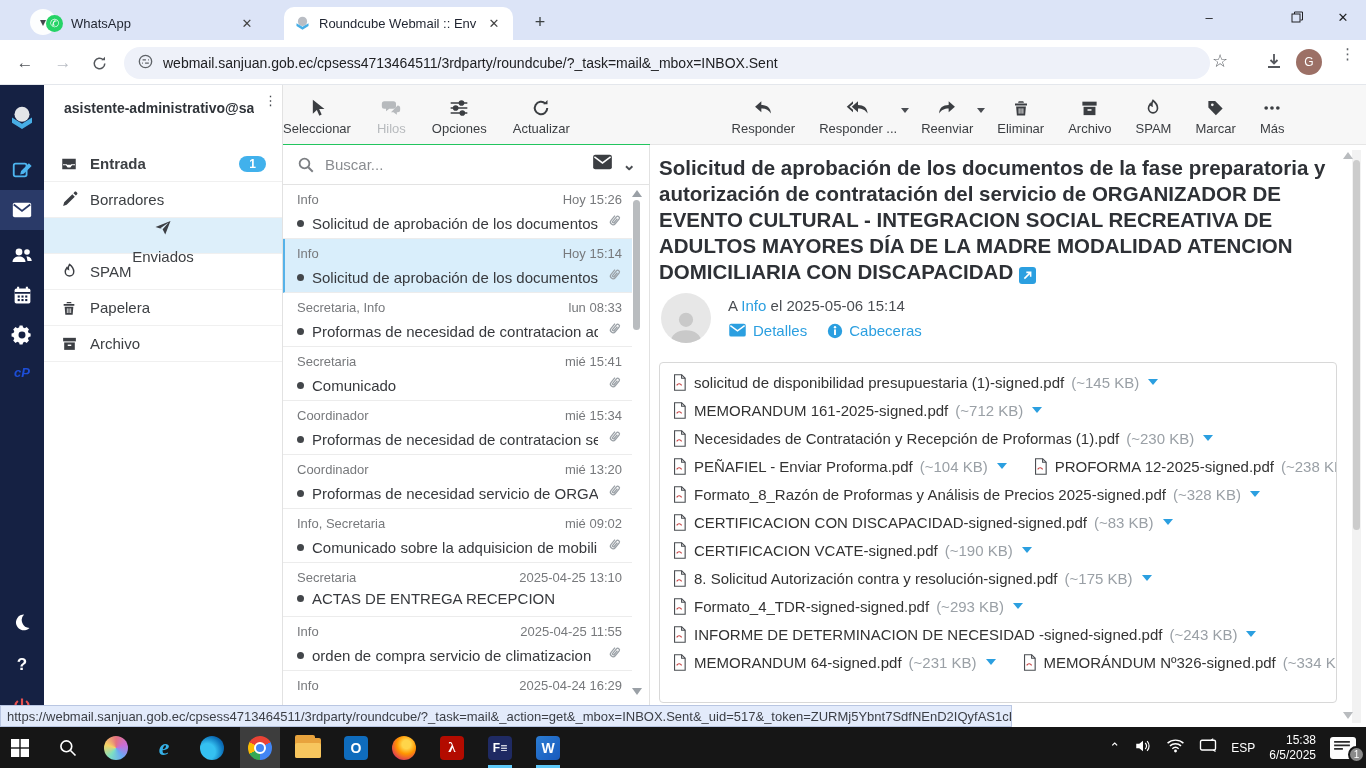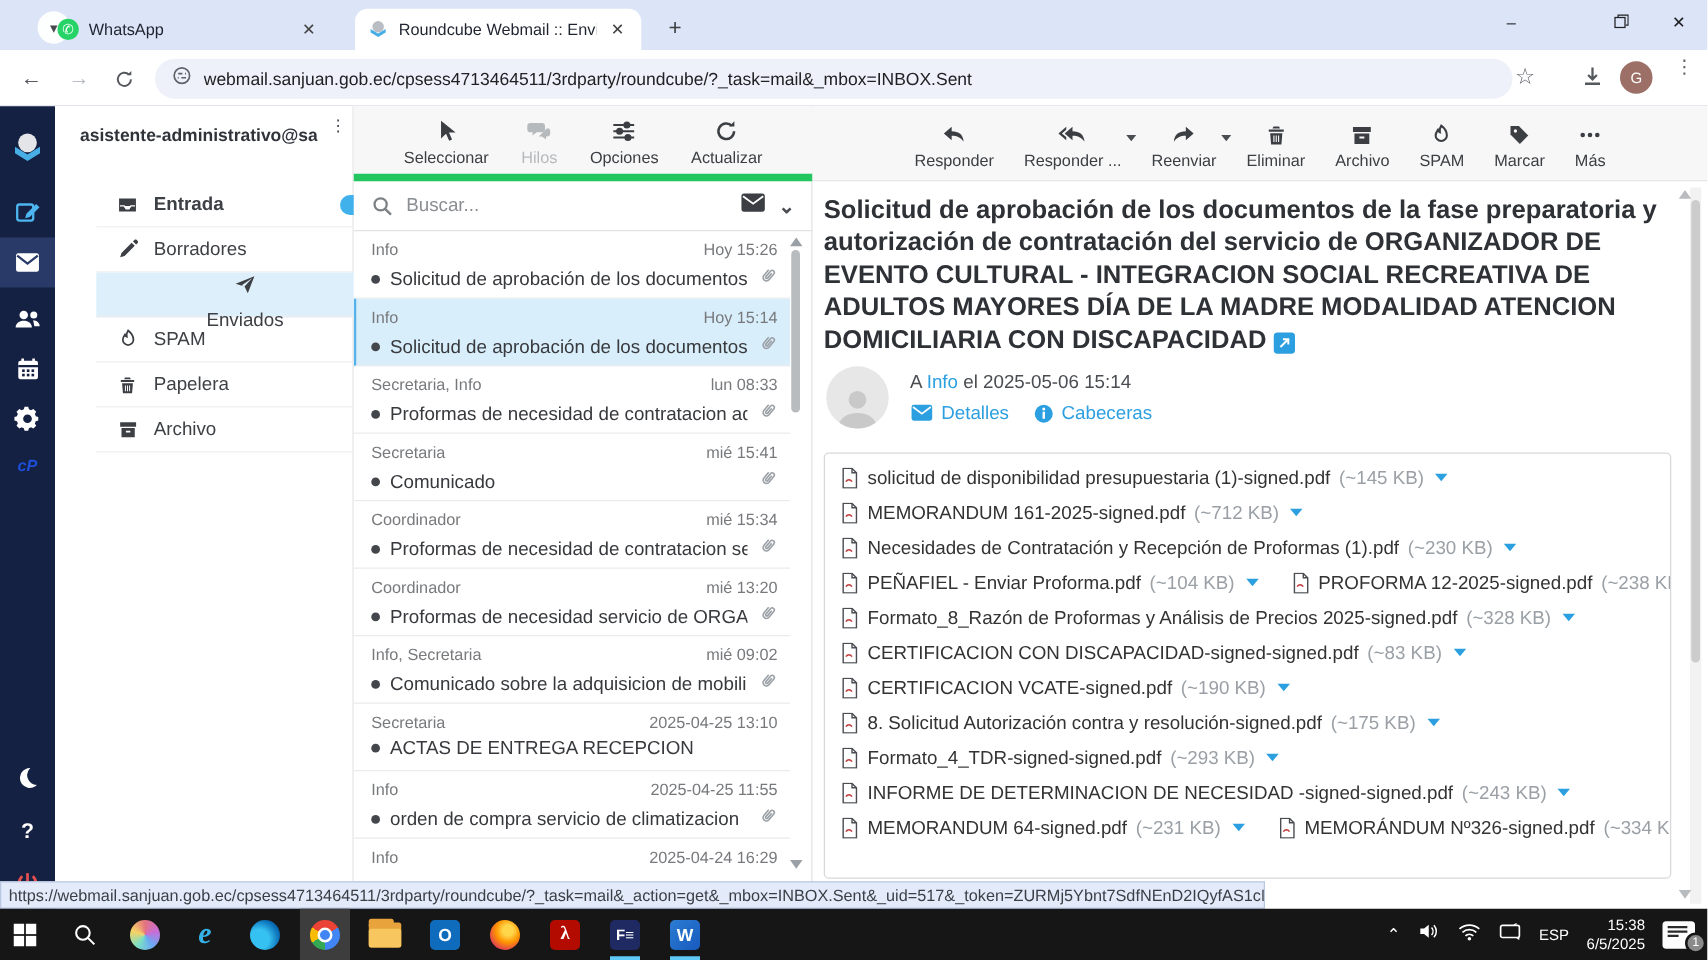--- a/index.html
+++ b/index.html
@@ -35,29 +35,29 @@
   .rail { left:0; top:85px; width:44px; height:643px; background:#152143; }
   .rail-item { left:0; width:44px; height:40px; display:flex; align-items:center; justify-content:center; color:#e8ecf4; }
   .rail-item.active { background:#2a3a68; }
   .cp { color:#1d4ed8; font-weight:bold; font-size:13px; font-style:italic; }
   .q { color:#fff; font-weight:bold; font-size:17px; }
 
   
   .folders { left:44px; top:85px; width:239px; height:643px; background:#fff; border-right:1px solid #e2e2e2; }
   .acct { left:64px; top:100px; width:190px; font-size:14px; font-weight:bold; color:#30343a; white-space:nowrap; overflow:hidden; }
   .kebab { left:264px; top:98px; color:#43474d; font-size:13px; line-height:6px; text-align:center; width:10px; }
-  .folder { left:0; width:238px; height:36px; display:flex; align-items:center; gap:12px; padding:0 16px; font-size:15px; color:#3d4044; border-bottom:1px solid #f0f0f0;margin-left:33px; }
+  .folder { left:0; width:238px; height:36px; display:flex; align-items:center; gap:12px; padding:0 16px; font-size:15px; color:#3d4044; border-bottom:1px solid #f0f0f0; }
   .folder .ficon { width:18px; display:flex; justify-content:center; color:#3c3f44; }
   .folder.bold { font-weight:bold; }
   .folder.sel { background:#ddeffa; }
   .badge { margin-left:auto; background:#41b1ec; color:#fff; font-size:12px; font-weight:bold; border-radius:9px; padding:1px 10px; }
 
   
   .list { left:283px; top:85px; width:367px; height:643px; background:#fff; border-right:1px solid #e2e2e2; }
-  .list-toolbar { left:283px; top:85px; width:367px; height:60px; background:#f7f7f7; border-bottom:6px solid #22c55e; display:flex; align-items:center; justify-content:center; gap:26px; padding-top:4px; }
+  .list-toolbar { left:283px; top:85px; width:367px; height:60px; background:#f7f7f7; border-bottom:1px solid #22c55e; display:flex; align-items:center; justify-content:flex-start; gap:26px; padding-top:4px; }
   .tbtn { display:flex; flex-direction:column; align-items:center; gap:3px; font-size:13px; color:#3b3e42; }
   .tbtn svg { display:block; }
   .tbtn.disabled { color:#b7babd; }
   .searchrow { left:283px; top:145px; width:367px; height:40px; border-bottom:1px solid #e3e3e3; display:flex; align-items:center; gap:10px; padding:0 14px; }
   .searchrow input { border:none; outline:none; background:transparent; font-size:15px; color:#333; width:240px; font-family:"Liberation Sans",sans-serif; }
   .searchrow input::placeholder { color:#8a8d91; }
   .rows { left:283px; top:185px; width:349px; height:538px; overflow:hidden; }
   .mrow { width:349px; height:54px; padding:7px 10px 0 14px; border-bottom:1px solid #ececec; position:relative; }
   .mrow .l1 { display:flex; justify-content:space-between; font-size:13px; color:#77797c; }
   .mrow .l2 { display:flex; align-items:center; gap:8px; margin-top:5px; }

